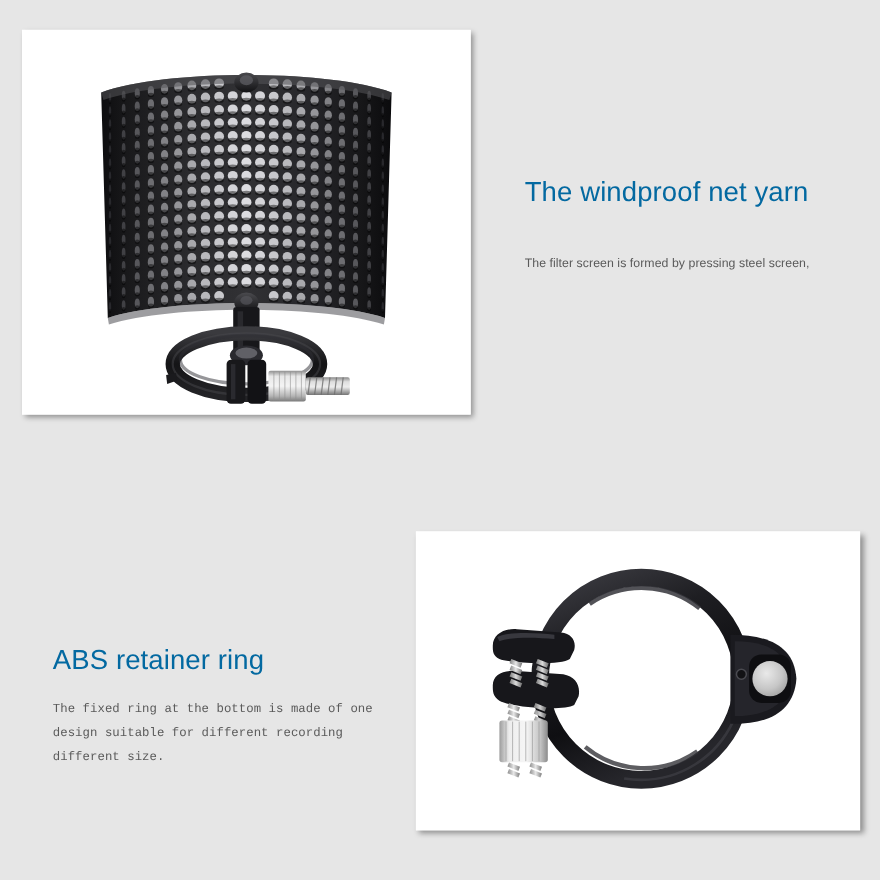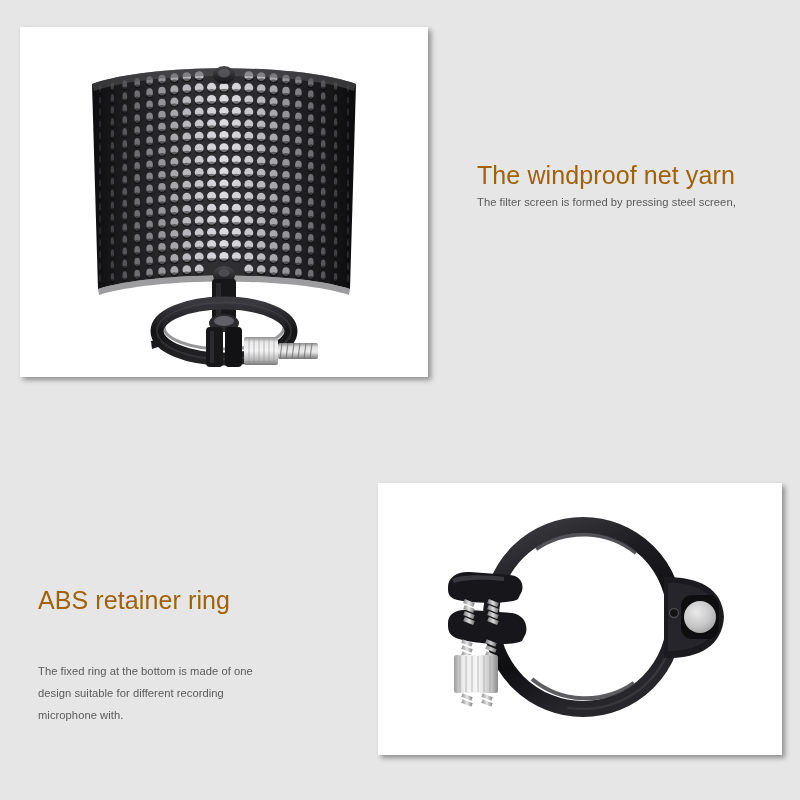--- a/index.html
+++ b/index.html
@@ -28,42 +28,42 @@
     overflow: hidden;
   }
   #card-top    { left: 20px;  top: 27px;  width: 408px; height: 350px; }
   #card-bottom { left: 378px; top: 483px; width: 404px; height: 272px; }
 
   .photo-svg { display: block; width: 100%; height: 100%; }
 
   
   .text-block { position: absolute; }
   #text-top    { left: 477px; top: 160px; width: 300px; }
-  #text-bottom { left: 38px;  top: 585px; width: 290px; }
+  #text-bottom { left: 48px;  top: 585px; width: 290px; }
 
   .heading {
     font-size: 25px;
     font-weight: 400;
-    color: #a16207;
+    color: #0369a1;
     letter-spacing: 0.1px;
     margin: 0;
     line-height: 1.25;
     white-space: nowrap;
   }
   #text-bottom .heading { font-size: 25px; }
 
   .body-copy {
     margin: 0;
     color: #5a5a5a;
     font-size: 11.2px;
     line-height: 22px;
     letter-spacing: 0.05px;
   }
-  #text-top .body-copy    { }
-  #text-bottom .body-copy { margin-top: 44px; }
+  #text-top .body-copy    { margin-top: 38px; }
+  #text-bottom .body-copy { margin-top: 18px; font-family: Liberation Mono, monospace; }
   .body-copy .line { display: block; white-space: nowrap; }
 </style>
 </head>
 <body>
 
 <div class="page">
 
   <div class="photo-card" id="card-top">
     <svg class="photo-svg" viewBox="0 0 408 350">
       <defs>
@@ -885,21 +885,21 @@
     <p class="body-copy">
       <span class="line">The filter screen is formed by pressing steel screen,</span>
     </p>
   </div>
 
   <div class="text-block" id="text-bottom">
     <h2 class="heading">ABS retainer ring</h2>
     <p class="body-copy">
       <span class="line">The fixed ring at the bottom is made of one</span>
       <span class="line">design suitable for different recording</span>
-      <span class="line">microphone with.</span>
+      <span class="line">different size.</span>
     </p>
   </div>
 
   <div class="photo-card" id="card-bottom">
     <svg class="photo-svg" viewBox="0 0 404 272">
       <defs>
         <linearGradient id="ringBody" x1="0" y1="0" x2="0.4" y2="1">
           <stop offset="0" stop-color="#3e3e44"></stop>
           <stop offset="0.35" stop-color="#1e1e22"></stop>
           <stop offset="0.7" stop-color="#0f0f12"></stop>

